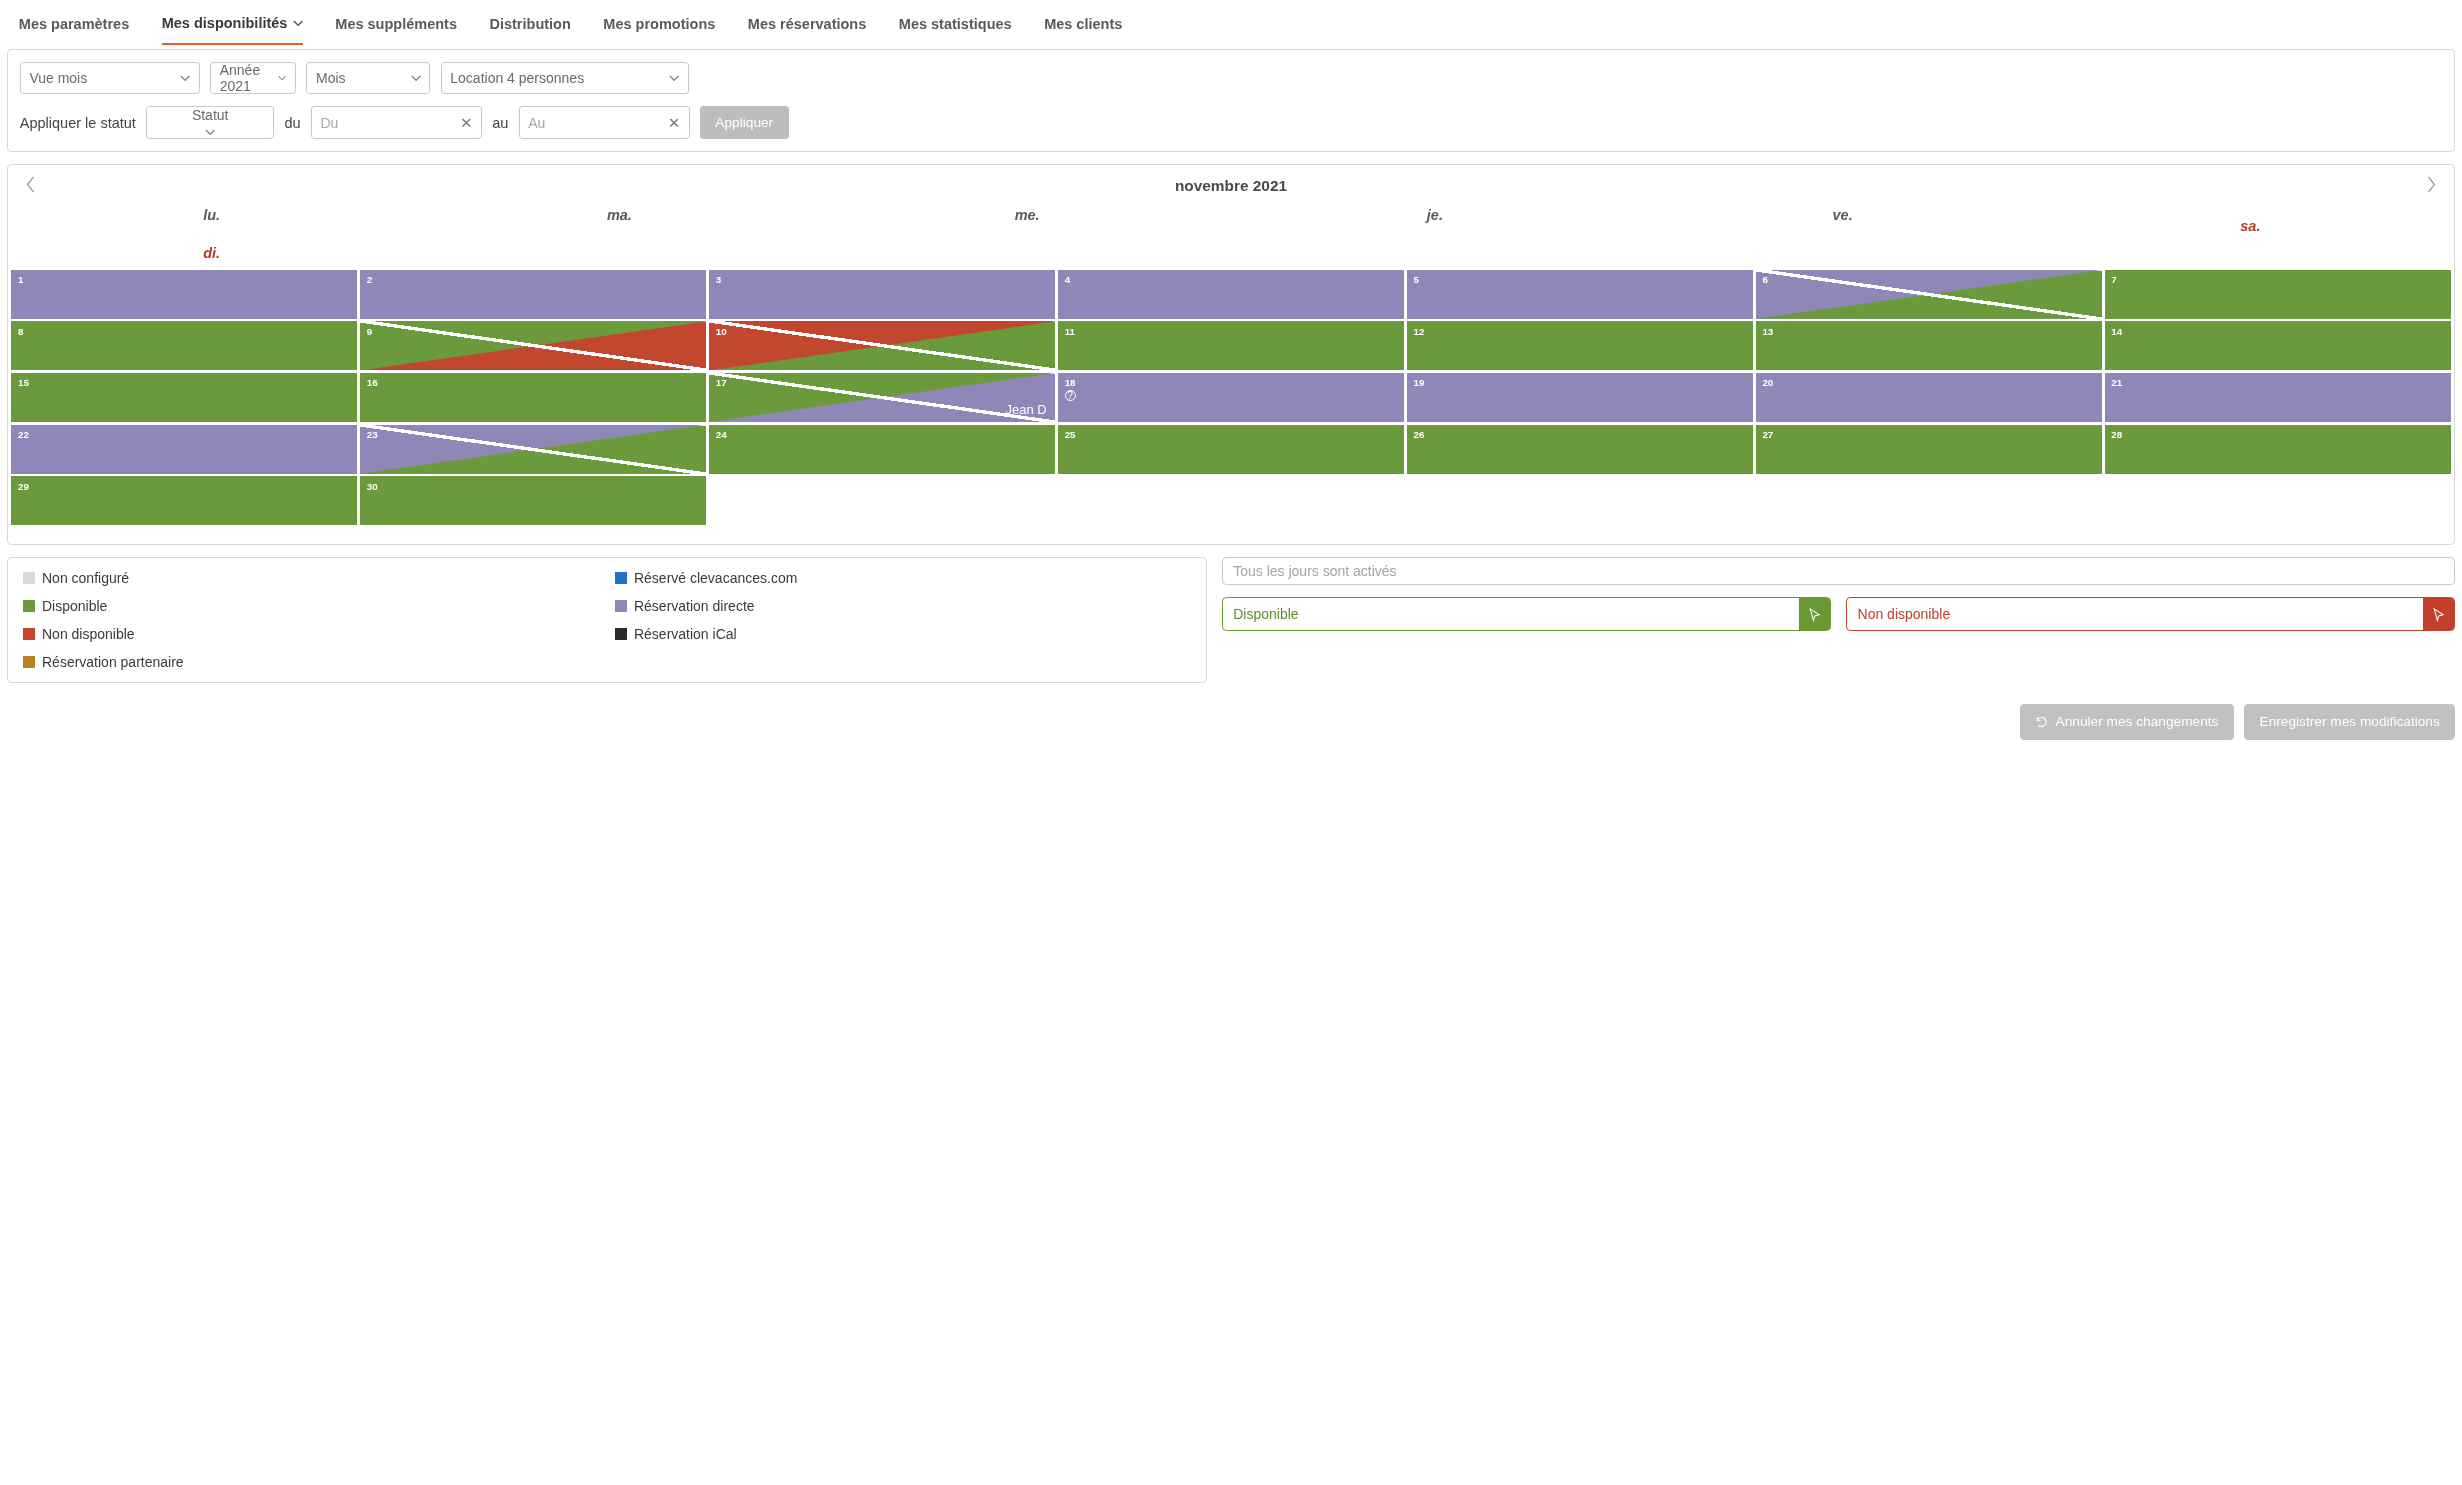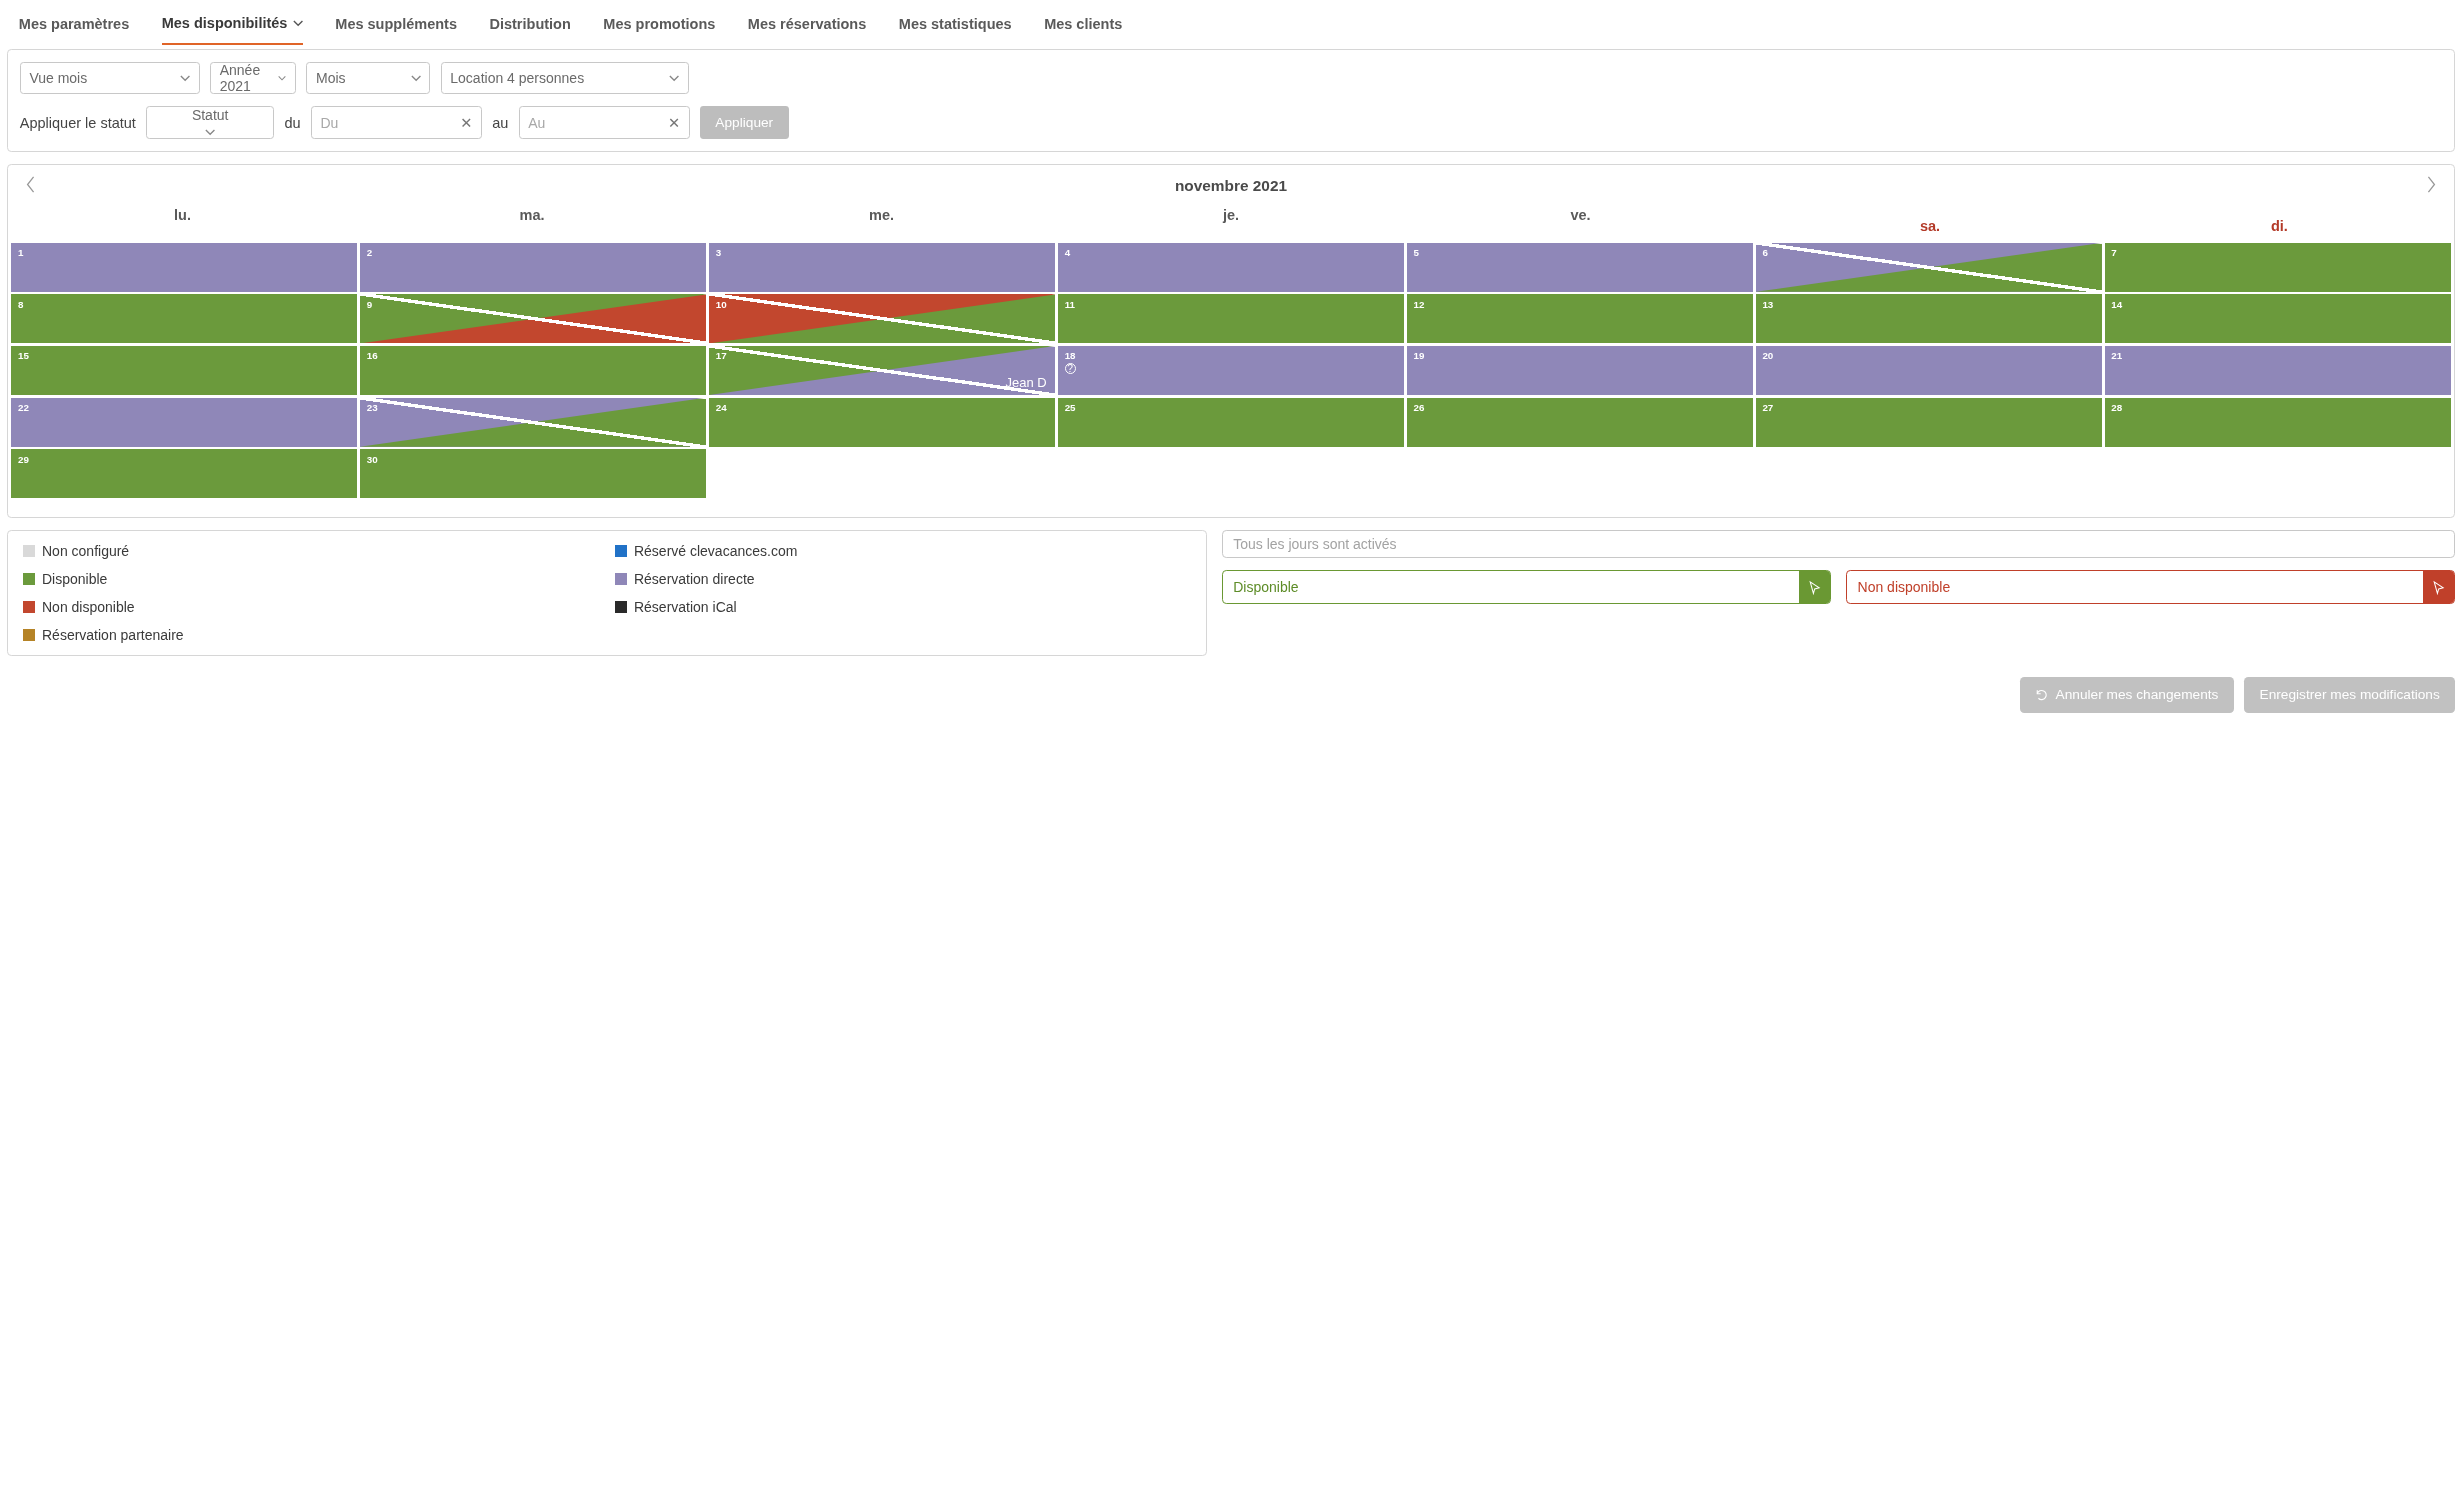--- a/index.html
+++ b/index.html
@@ -102,22 +102,23 @@
     padding: 0 17px 6.8px;
   }
   .cal-nav { cursor: pointer; color: #888; }
   .cal-title {
     font-size: 15.4px;
     font-weight: 600;
     color: #4a4a4a;
   }
   .dow {
     display: grid;
-    grid-template-columns: repeat(7, 1fr);
+    grid-template-columns: repeat(6, 1fr);
     padding: 3.4px 0 8.6px;
+    font-style: italic;
   }
   .dow > div {
     text-align: center;
     font-size: 14.5px;
     font-weight: 600;
     color: #5a5a5a;
   }
   .dow > div.weekend { color: #b33a28; margin-top: 11px; }
   .grid {
     display: grid;

